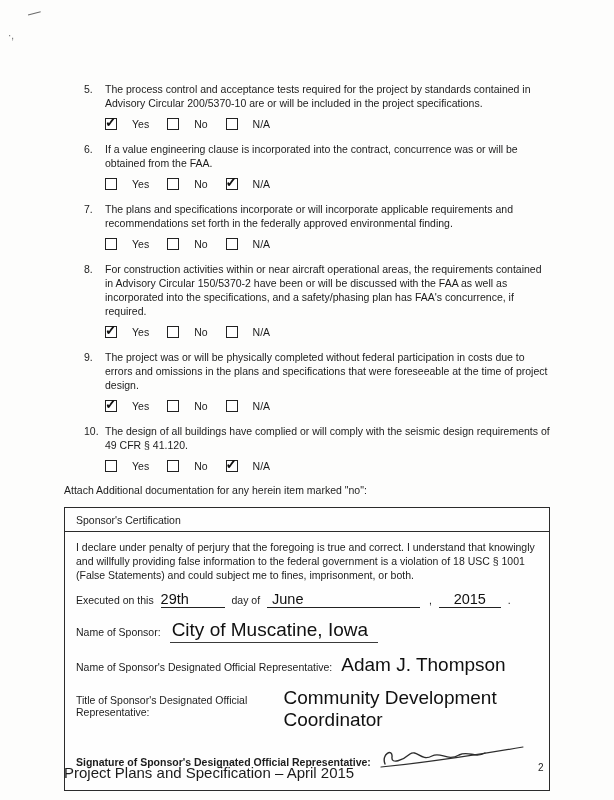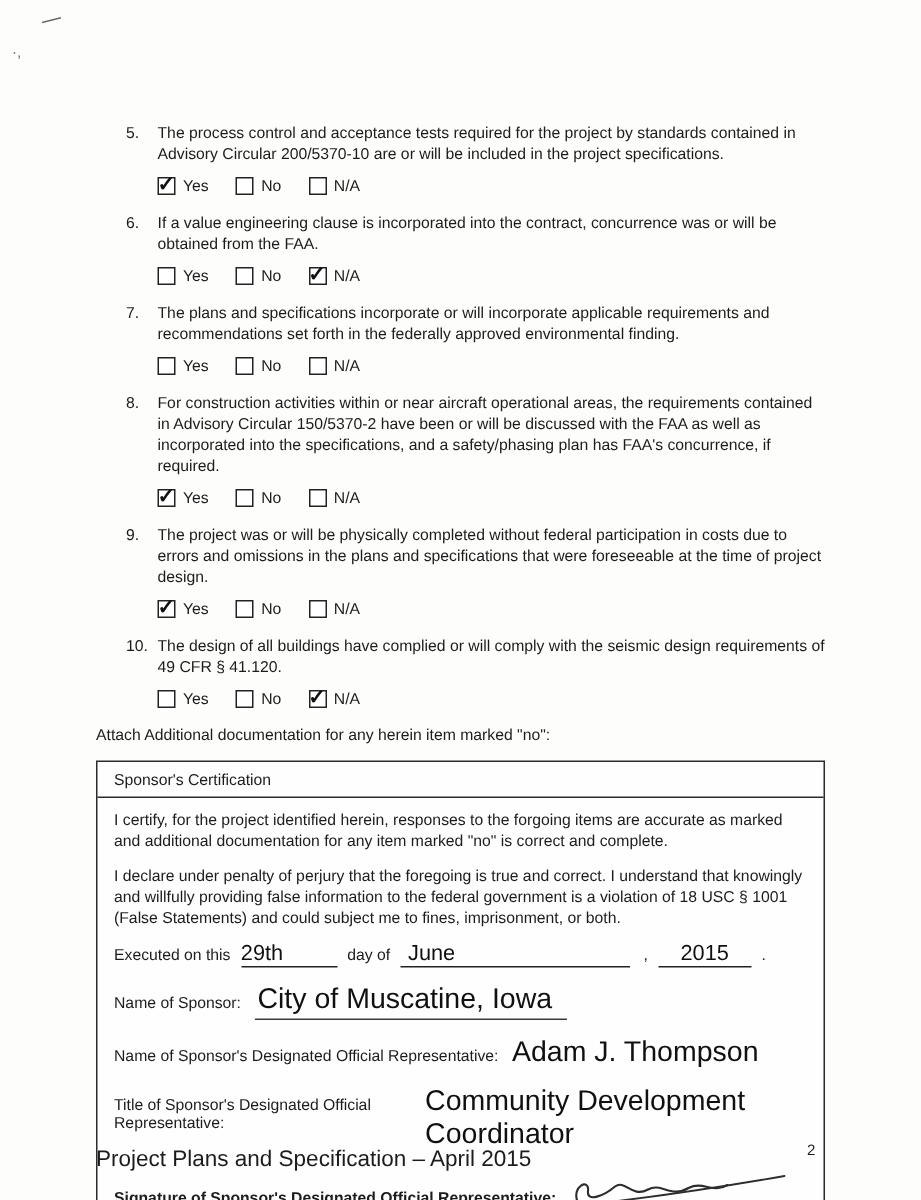--- a/index.html
+++ b/index.html
@@ -16,21 +16,21 @@
   .artifact-dot { position:absolute; left:8px; top:30px; color:#6a6a6a; font-size:10px; }
 
   .content { position:absolute; top:82px; left:64px; width:486px; }
 
   .questions { margin-left:20px; }
   .question { display:flex; margin-bottom:11px; }
   .q-num { width:21px; flex:none; font-size:10.5px; line-height:14px; }
   .q-body { flex:1; }
   .q-text { font-size:10.5px; line-height:14px; }
   .answers { display:flex; gap:18px; margin-top:6px; height:15px; align-items:center; }
-  .answer { display:flex; align-items:center; gap:5px; font-size:10.5px; }
+  .answer { display:flex; align-items:center; gap:15px; font-size:10.5px; }
   .checkbox { width:10px; height:10px; border:1.7px solid #222; position:relative;
     display:inline-block; background:#fff; flex:none; }
   .checkbox.checked::after { content:"✓"; position:absolute; left:-1px; top:-5px;
     font-size:14px; font-weight:bold; color:#111; }
 
   .attach-note { font-size:10.5px; margin:3px 0 11px 0; }
 
   .cert-box { border:1.3px solid #2b2b2b; background:#fefefe; }
   .cert-title { font-weight:normal; font-size:10.5px; padding:6px 11px 5px;
     border-bottom:1.3px solid #2b2b2b; }
@@ -195,21 +195,20 @@
         </div>
       </div>
 
     </div>
 
     <div class="attach-note">Attach Additional documentation for any herein item marked "no":</div>
 
     <div class="cert-box">
       <div class="cert-title">Sponsor's Certification</div>
       <div class="cert-body">
-        <p class="cert-para">I certify, for the project identified herein, responses to the forgoing items are accurate as marked and additional documentation for any item marked "no" is correct and complete.</p>
         <p class="cert-para">I declare under penalty of perjury that the foregoing is true and correct. I understand that knowingly and willfully providing false information to the federal government is a violation of 18 USC § 1001 (False Statements) and could subject me to fines, imprisonment, or both.</p>
 
         <div class="exec-line">
           <span>Executed on this</span>
           <span class="fill day">29th</span>
           <span>day of</span>
           <span class="fill month">June</span>
           <span>,</span>
           <span class="fill year">2015</span>
           <span>.</span>

